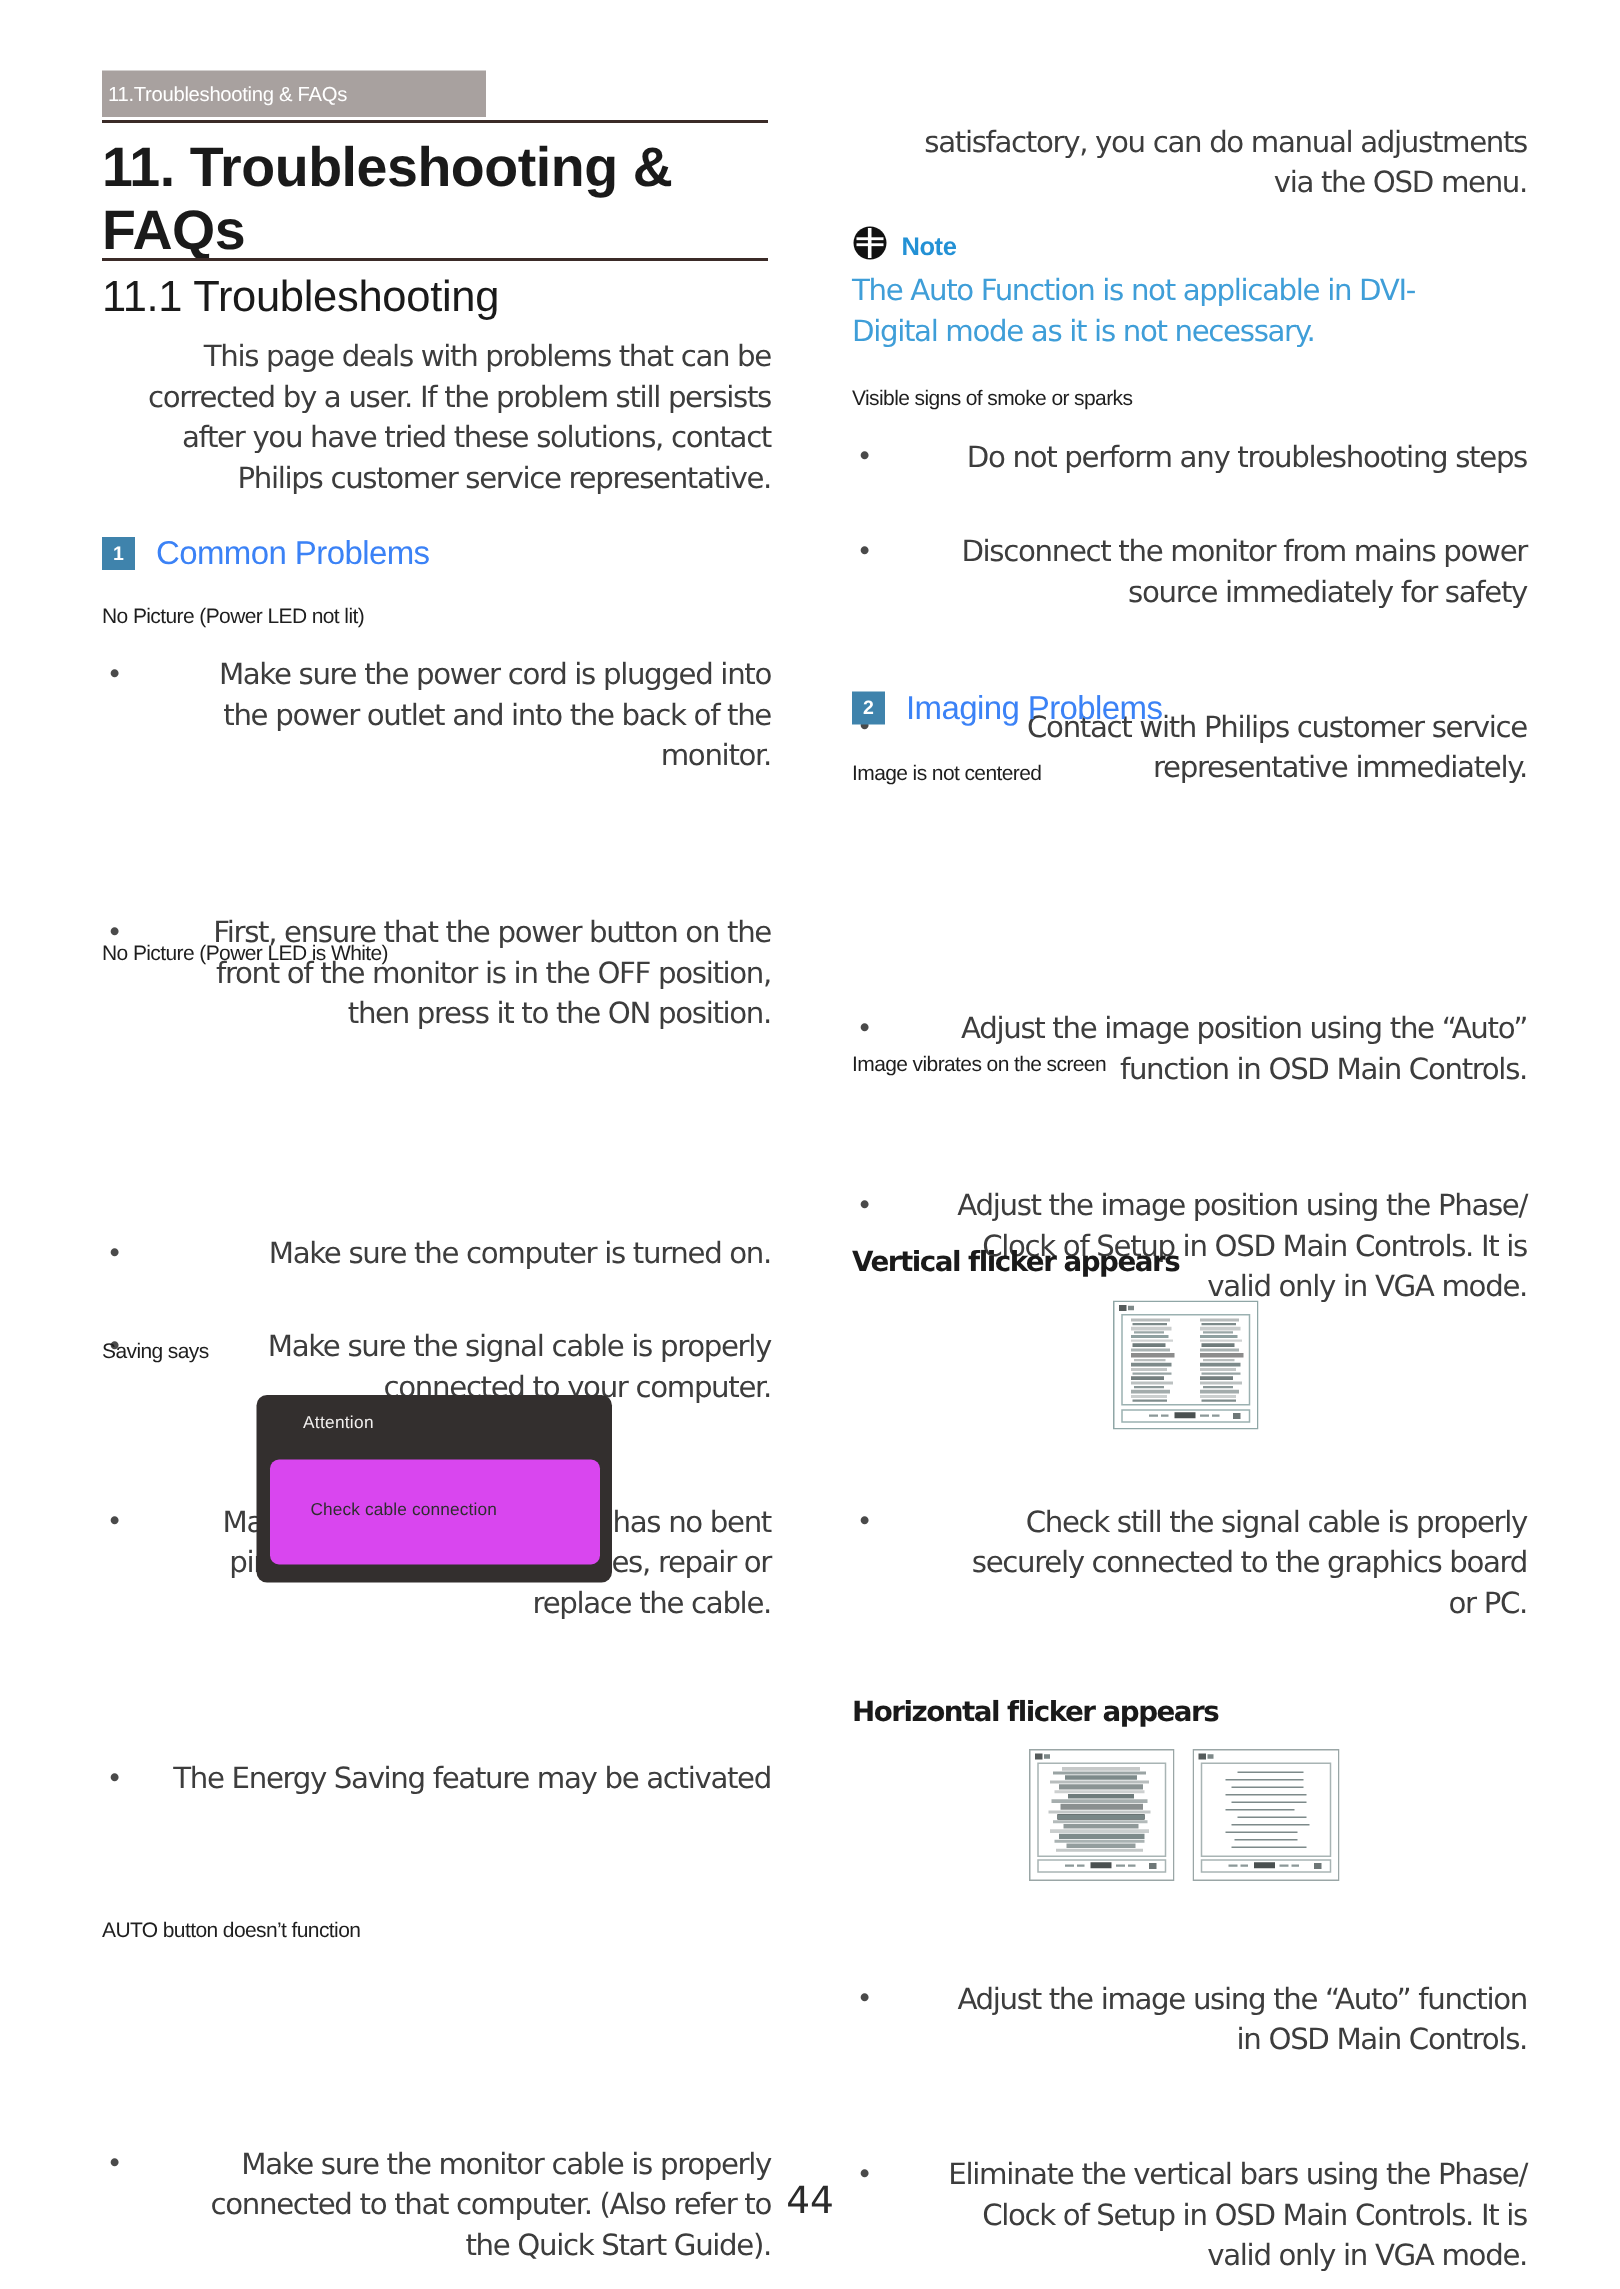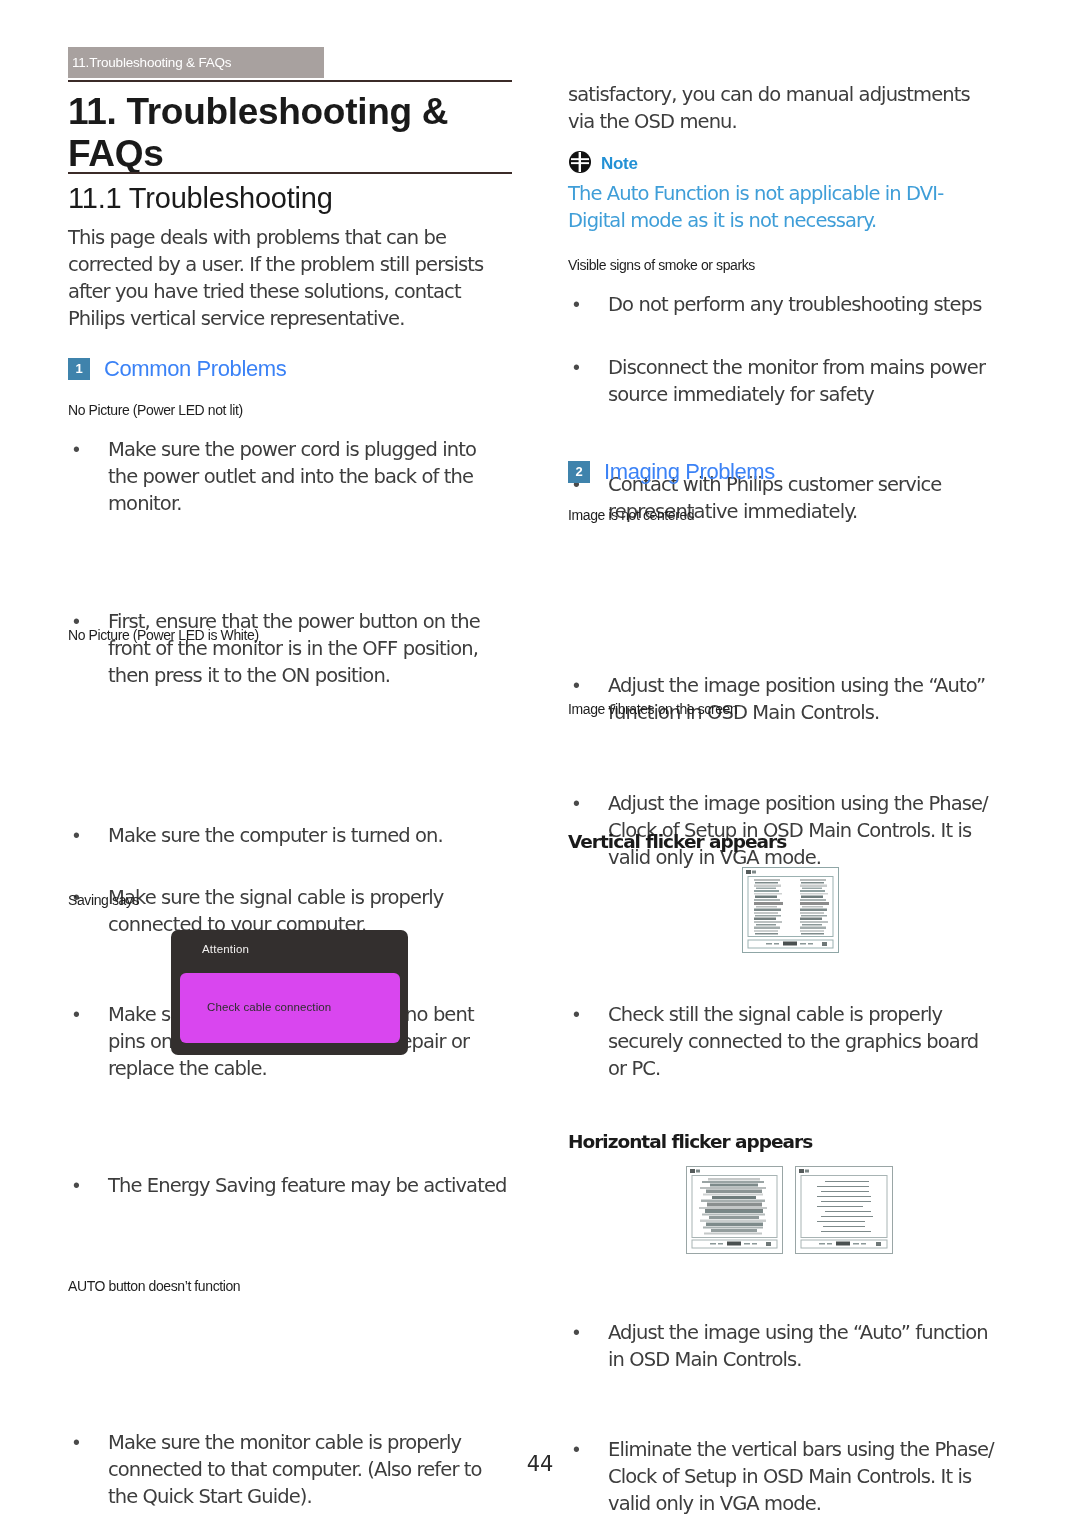--- a/index.html
+++ b/index.html
@@ -30,21 +30,21 @@
 
   
   .col{position:absolute;top:0;height:1526px;}
   .col-left{left:68px;width:446px;}
   .col-right{left:568px;width:450px;}
 
   .blk{position:absolute;left:0;width:100%;}
   .line{
     font-size:19.5px;line-height:27px;color:#3d3d3d;
     font-family:"DejaVu Sans", sans-serif;
-    letter-spacing:-0.9px;white-space:nowrap;
+    letter-spacing:-0.9px;white-space:nowrap;text-align:right;
   }
   .bullet{position:relative;padding-left:40px;box-sizing:border-box;}
   .bullet .dot{
     position:absolute;left:5px;top:0;font-size:19.5px;line-height:27px;color:#4a4a4a;
   }
   .h3{
     font-size:14px;line-height:28px;color:#1e1e1e;font-weight:500;
     font-family:"Liberation Sans", sans-serif;letter-spacing:-0.4px;white-space:nowrap;
   }
   .h4{
@@ -89,41 +89,41 @@
     font-family:"Liberation Sans", sans-serif;letter-spacing:0.1px;
   }
 
   
   .fig{position:absolute;}
   .fig svg{display:block;}
 
   
   .pgnum{
     position:absolute;left:0;width:1080px;top:1452px;text-align:center;
-    font-size:21px;color:#2b2b2b;font-family:"DejaVu Sans", sans-serif;
+    font-size:25px;color:#2b2b2b;font-family:"DejaVu Sans", sans-serif;
   }
 </style>
 </head>
 <body>
 
 <div class="page">
 
   <div class="tab">11.Troubleshooting &amp; FAQs</div>
   <div class="rule rule-top"></div>
   <div class="h1">11. Troubleshooting &amp; FAQs</div>
   <div class="rule rule-mid"></div>
   <div class="h2">11.1 Troubleshooting</div>
 
   <div class="col col-left">
 
     <div class="blk" style="top:224px">
       <div class="line">This page deals with problems that can be</div>
       <div class="line">corrected by a user. If the problem still persists</div>
       <div class="line">after you have tried these solutions, contact</div>
-      <div class="line">Philips vertical service representative.</div>
+      <div class="line">Philips customer service representative.</div>
     </div>
 
     <div class="blk sec-title" style="top:354px">
       <div class="badge">1</div>
       <div class="sec-label">Common Problems</div>
     </div>
 
     <div class="blk h3" style="top:396px">No Picture (Power LED not lit)</div>
 
     <div class="blk bullet" style="top:436px">

